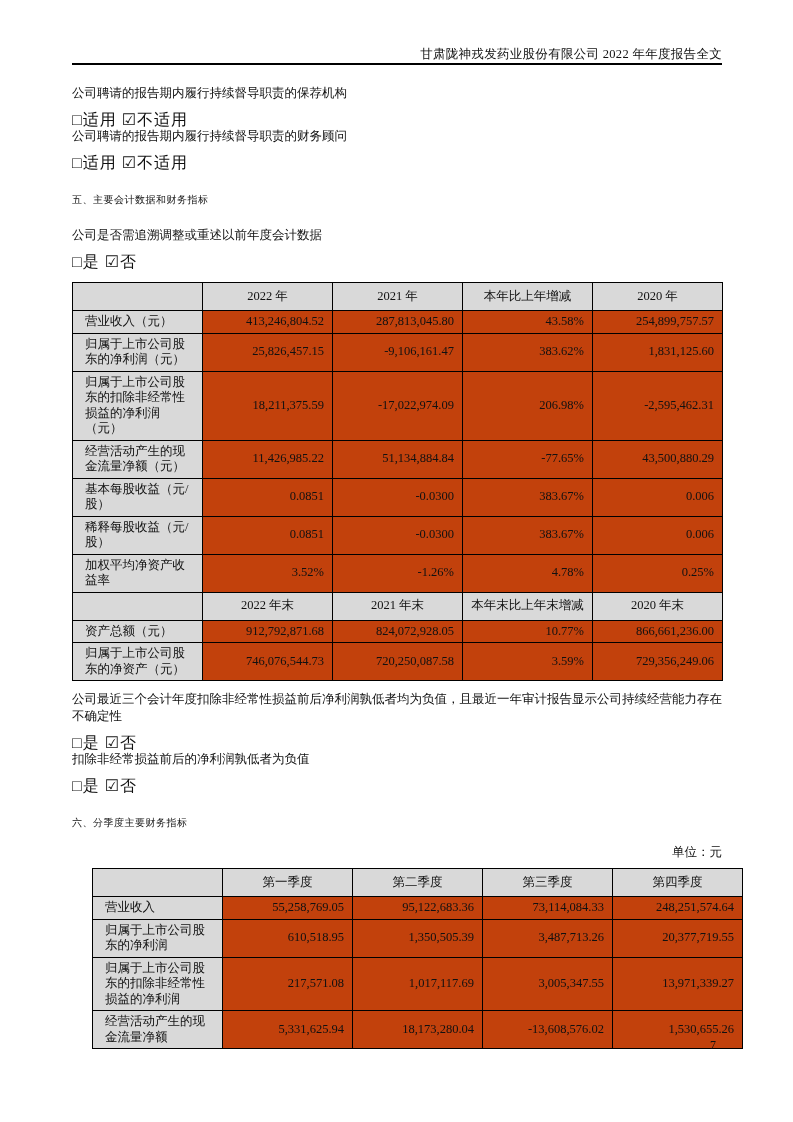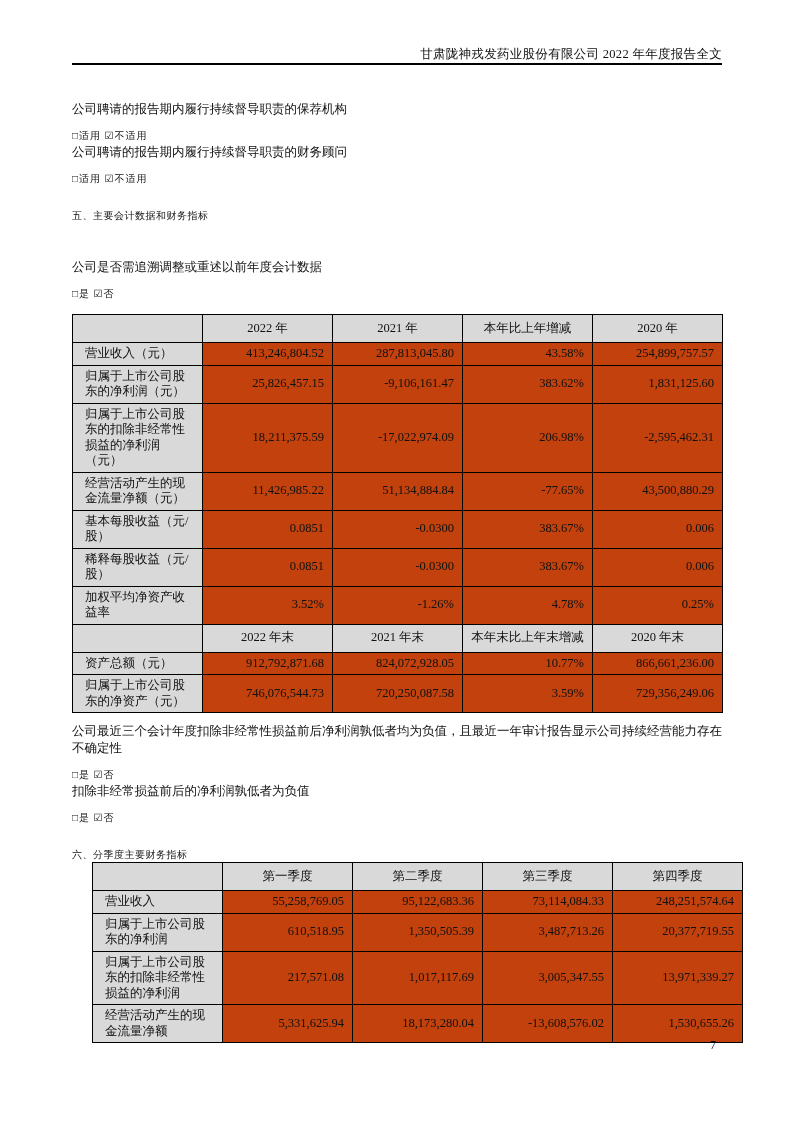--- a/index.html
+++ b/index.html
@@ -14,22 +14,22 @@
   .page-content { padding: 46px 71px 0 72px; }
 
   .doc-header {
     text-align: right;
     font-size: 12.5px;
     letter-spacing: .3px;
     border-bottom: 2.5px solid #000;
   }
 
   .para { font-size: 12.5px; line-height: 17px; }
-  .para.first { margin-top: 36px; }
-  .check-line { font-size: 10px; line-height: 17px; margin-top: 9px; letter-spacing: 1px; }
+  .para.first { margin-top: 20px; }
+  .check-line { font-size: 16px; line-height: 17px; margin-top: 9px; letter-spacing: 1px; }
 
   .section-heading {
     font-family: "Liberation Sans", "DejaVu Sans", sans-serif;
     font-weight: normal;
     font-size: 10px;
     margin-top: 22px;
     letter-spacing: .5px;
   }
   .unit-line { font-size: 12.5px; text-align: right; margin-top: 14px; margin-bottom: 7px; }
 
@@ -177,20 +177,21 @@
     </tr>
   </tbody>
     </table>
 
   <div class="note-para">公司最近三个会计年度扣除非经常性损益前后净利润孰低者均为负值，且最近一年审计报告显示公司持续经营能力存在不确定性</div>
   <div class="check-line">□是 ☑否</div>
   <div class="para">扣除非经常损益前后的净利润孰低者为负值</div>
   <div class="check-line">□是 ☑否</div>
 
   <div class="section-heading">六、分季度主要财务指标</div>
+  <div class="unit-line">单位：元</div>
 
   <table class="fin-table" style="margin-top:0;margin-left:20px;">
     <colgroup>
         <col style="width:130px">
         <col style="width:130px">
         <col style="width:130px">
         <col style="width:130px">
         <col style="width:130px">
       </colgroup>
     <tbody>

